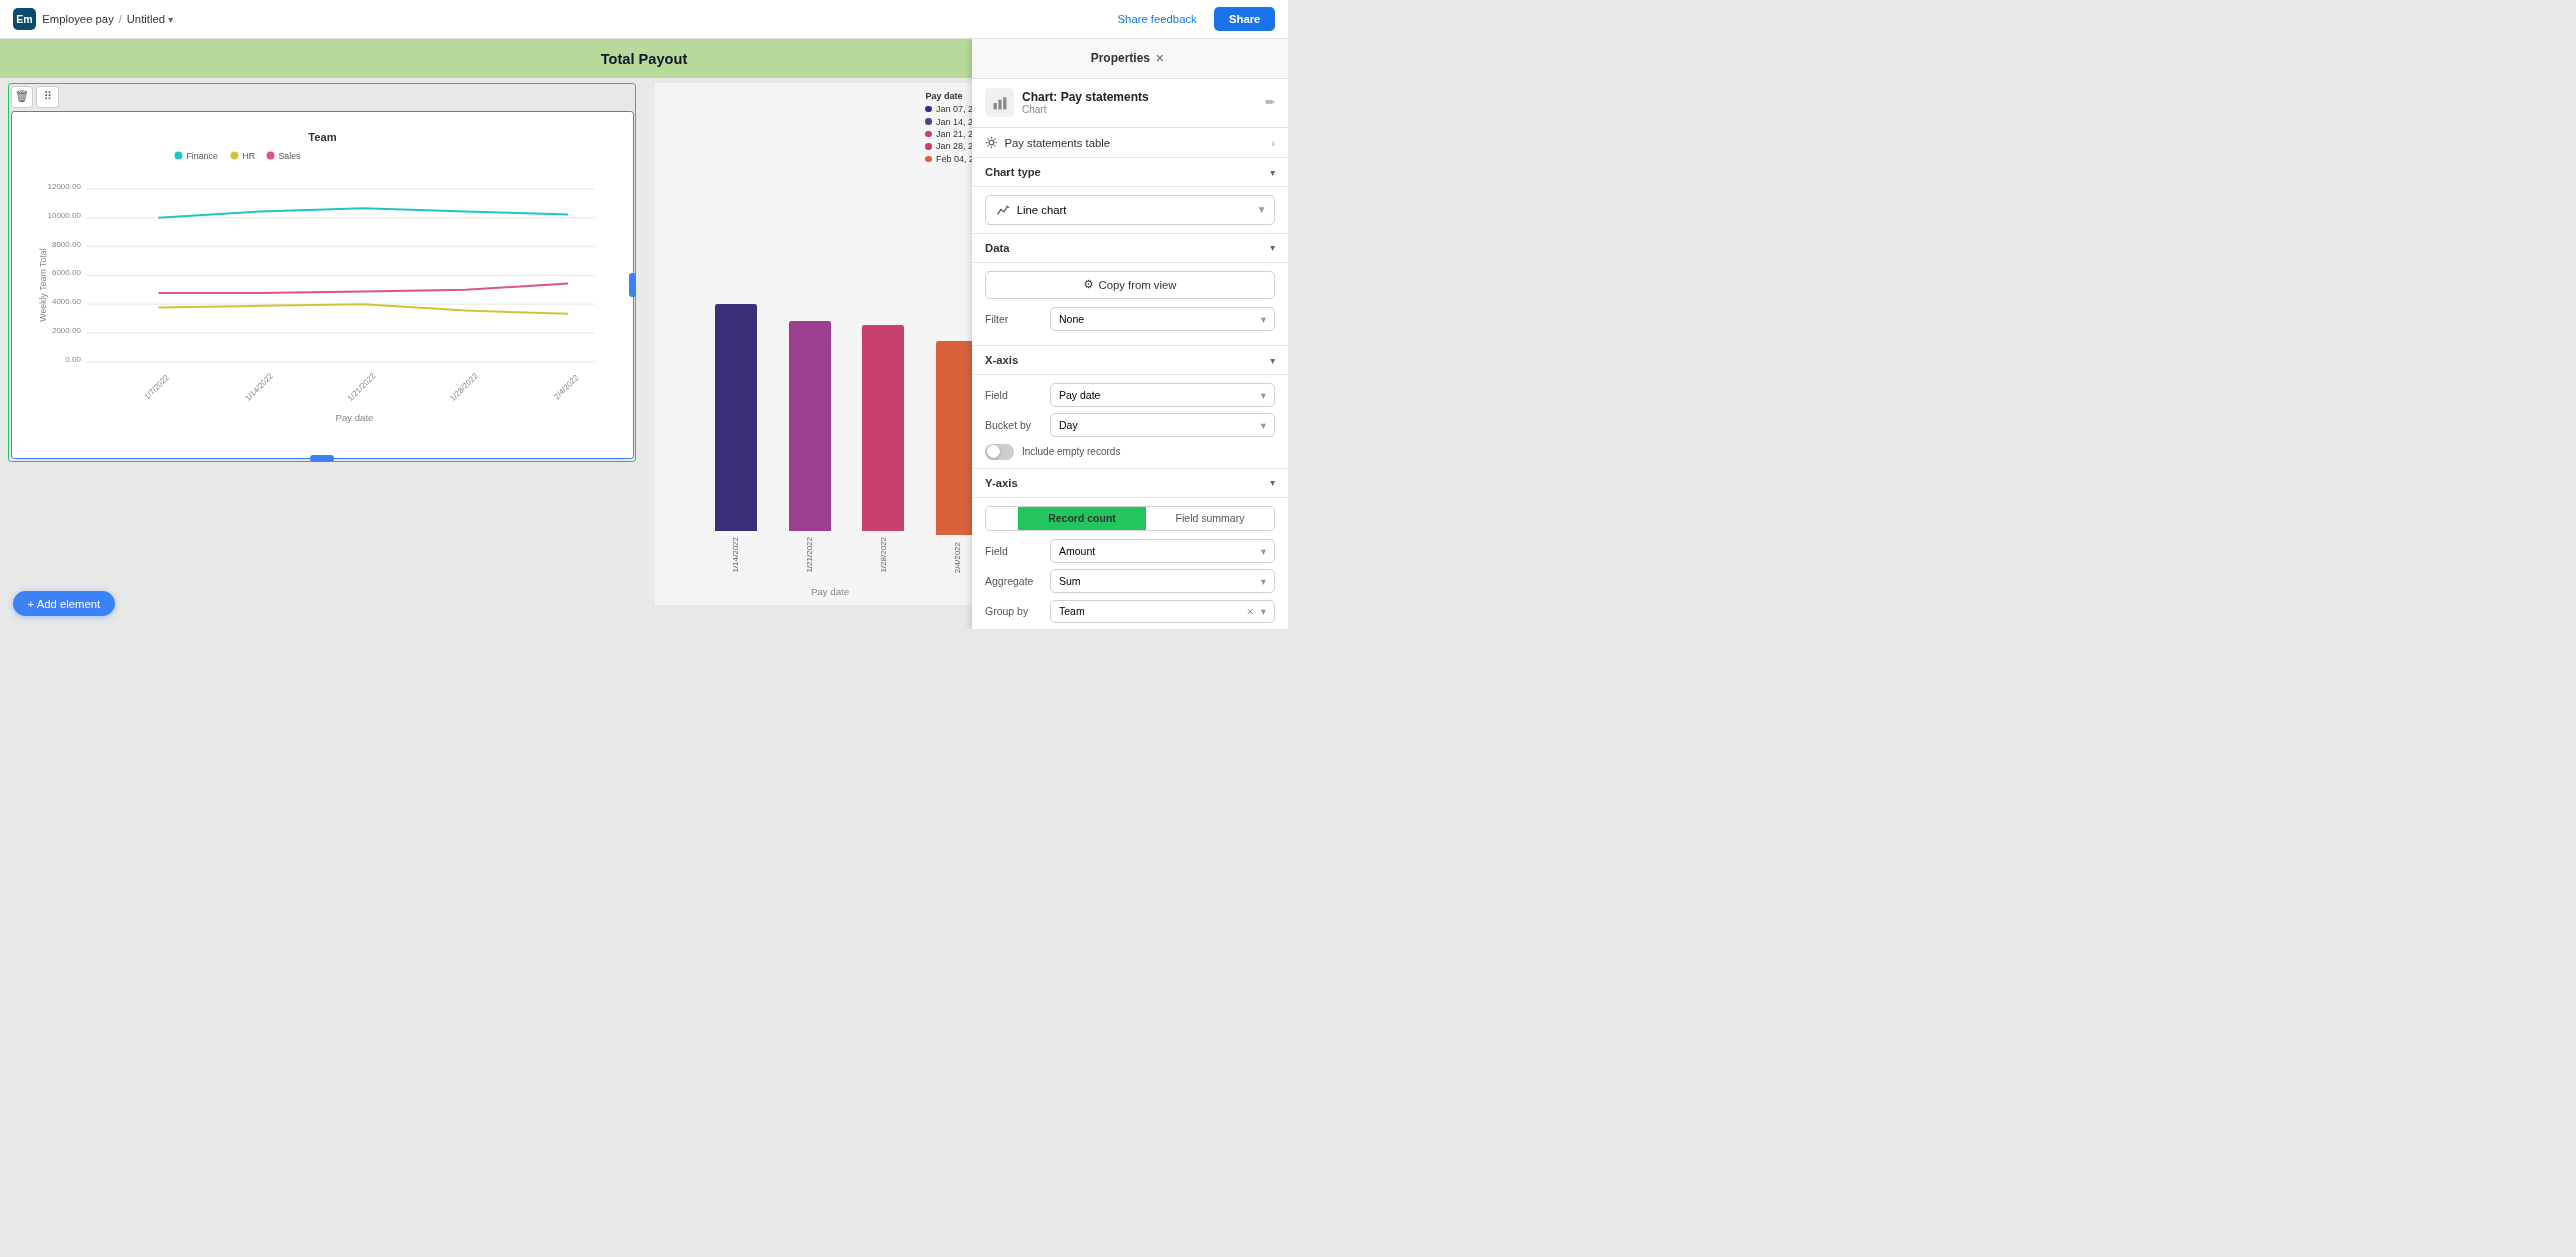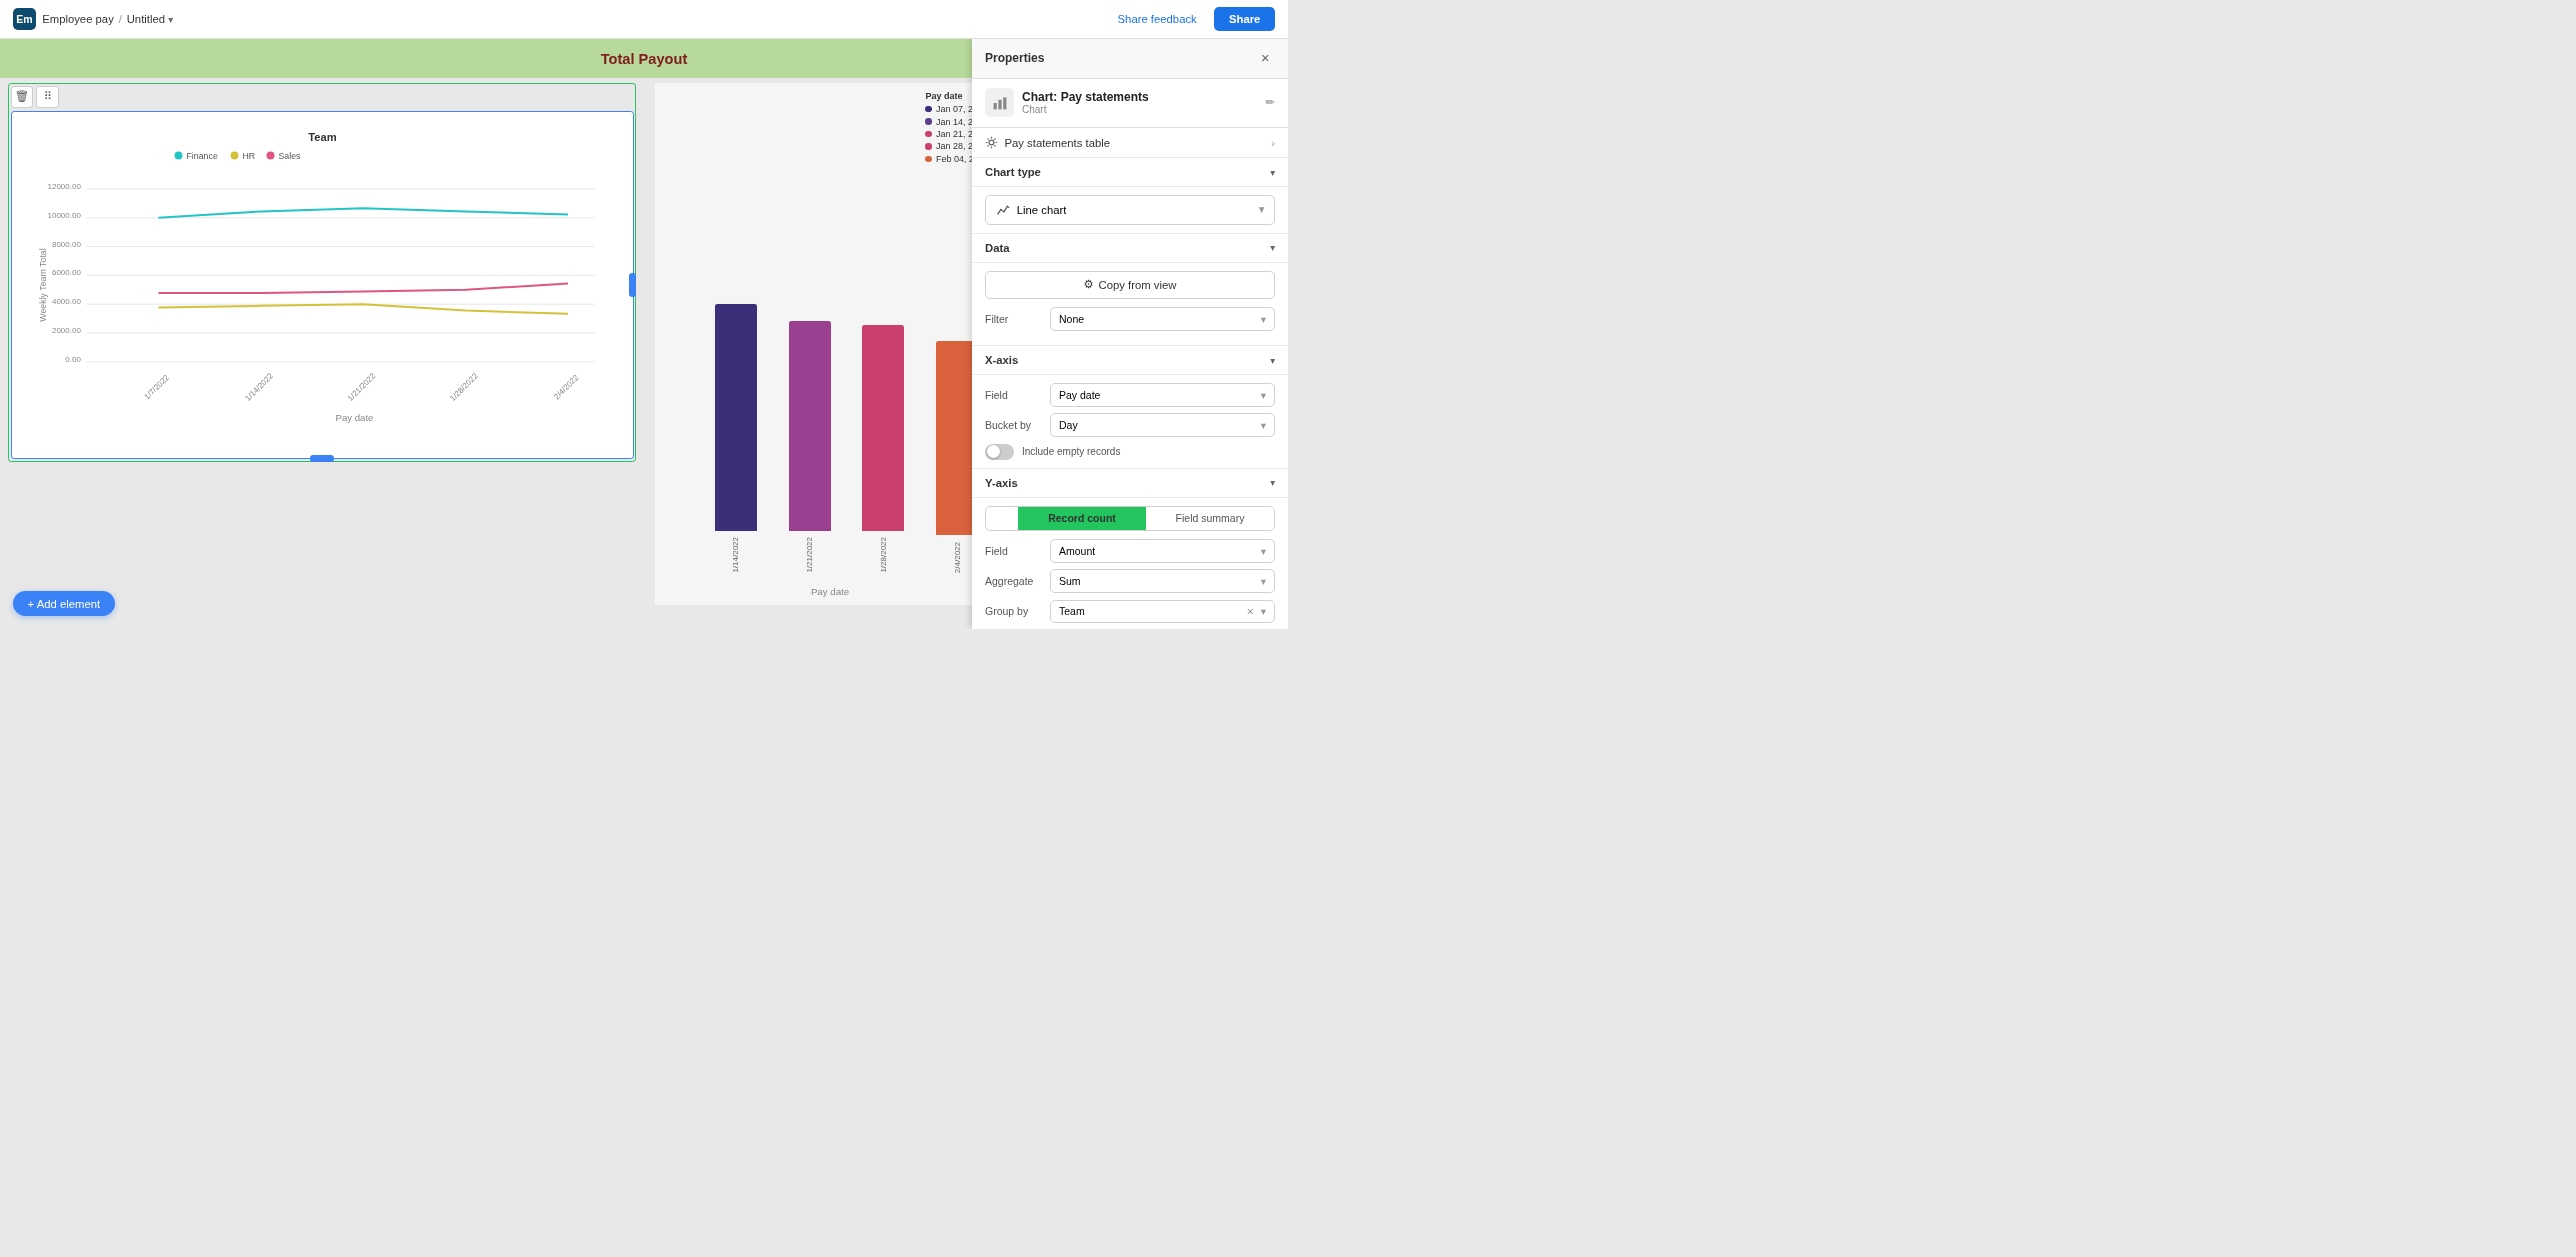--- a/index.html
+++ b/index.html
@@ -33,21 +33,21 @@
     
     .main-canvas {
       position: relative; width: 100%; height: calc(100% - 39px);
       background: #e8e8e8; overflow: hidden;
     }
 
     
     .green-bar {
       position: absolute; top: 0; left: 0; right: 0; height: 39px;
       background: #b7d99a; display: flex; align-items: center; justify-content: center;
-      font-size: 14.6px; font-weight: 600; color: #7f1d1d;
+      font-size: 14.6px; font-weight: 600; color: #0f172a;
     }
 
     
     .chart-widget-wrapper {
       position: absolute; top: 44px; left: 8px;
       border: 1.6px solid #22c55e; border-radius: 3.2px; padding: 1.6px;
     }
     .chart-widget-toolbar {
       display: flex; gap: 3.2px; margin-bottom: 3.2px;
     }
@@ -88,21 +88,21 @@
       font-size: 9.7px; color: #888;
     }
 
     
     .properties-panel {
       position: absolute; top: 0; right: 0; width: 316px; height: 100%;
       background: #fff; box-shadow: -1.6px 0 6.5px rgba(0,0,0,0.15);
       display: flex; flex-direction: column; z-index: 20;
     }
     .panel-header {
-      display: flex; align-items: center; justify-content: space-between;
+      display: flex; align-items: center; justify-content: center;
       padding: 9.7px 13px; border-bottom: 0.8px solid #e0e0e0;
       background: #f8f8f8;
     }
     .panel-title { font-size: 12px; font-weight: 600; color: #333; }
     .panel-close {
       background: none; border: none; cursor: pointer;
       font-size: 14.6px; color: #666; width: 19.4px; height: 19.4px;
       display: flex; align-items: center; justify-content: center;
     }
     .panel-body { flex: 1; overflow-y: auto; padding: 0; }

